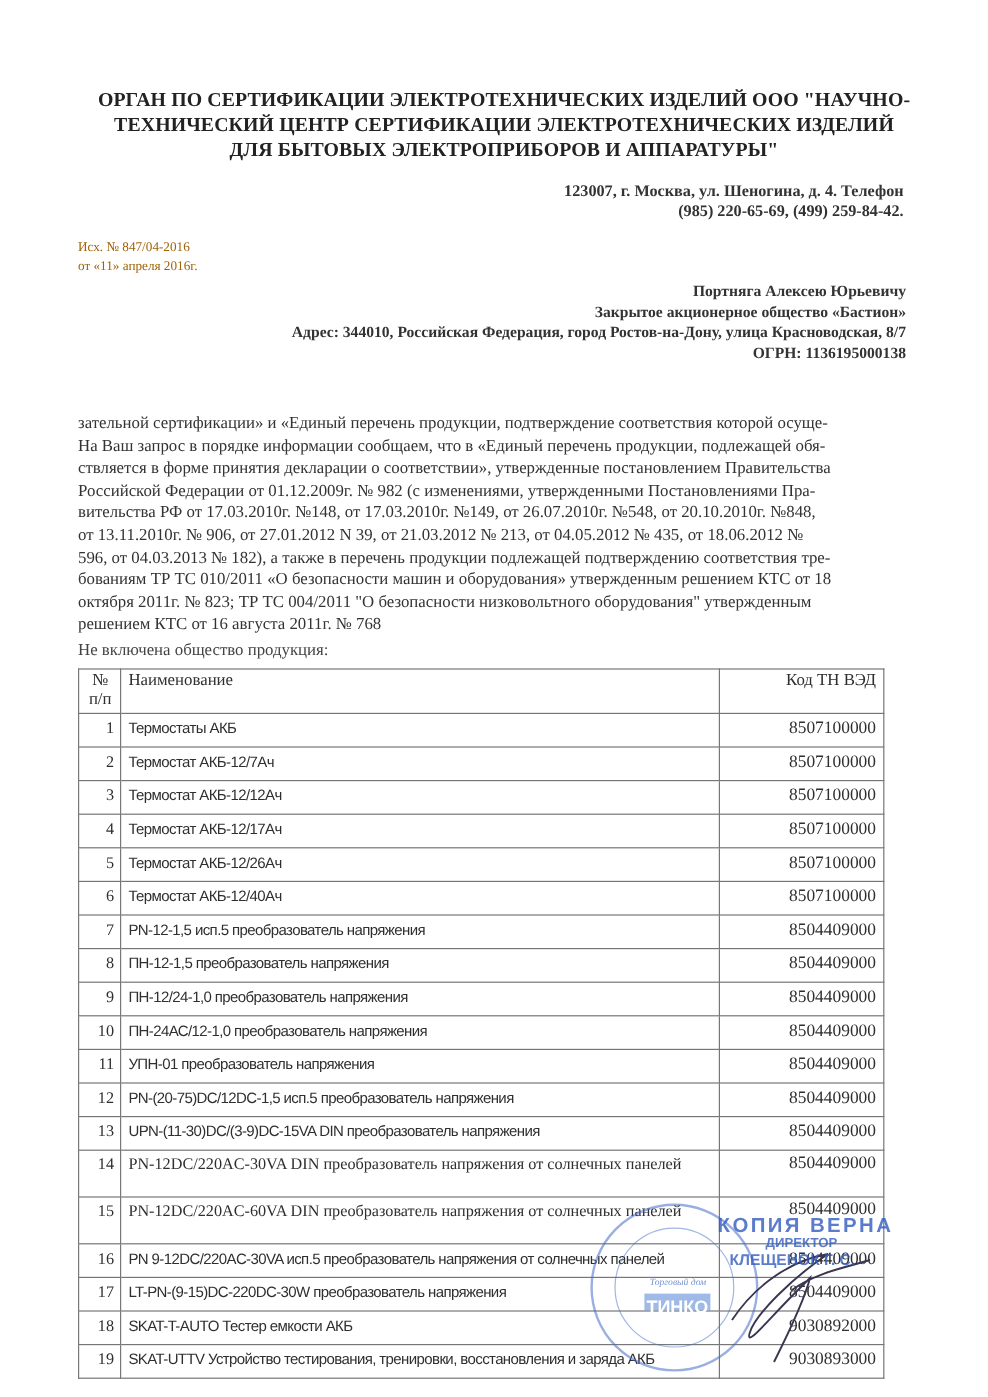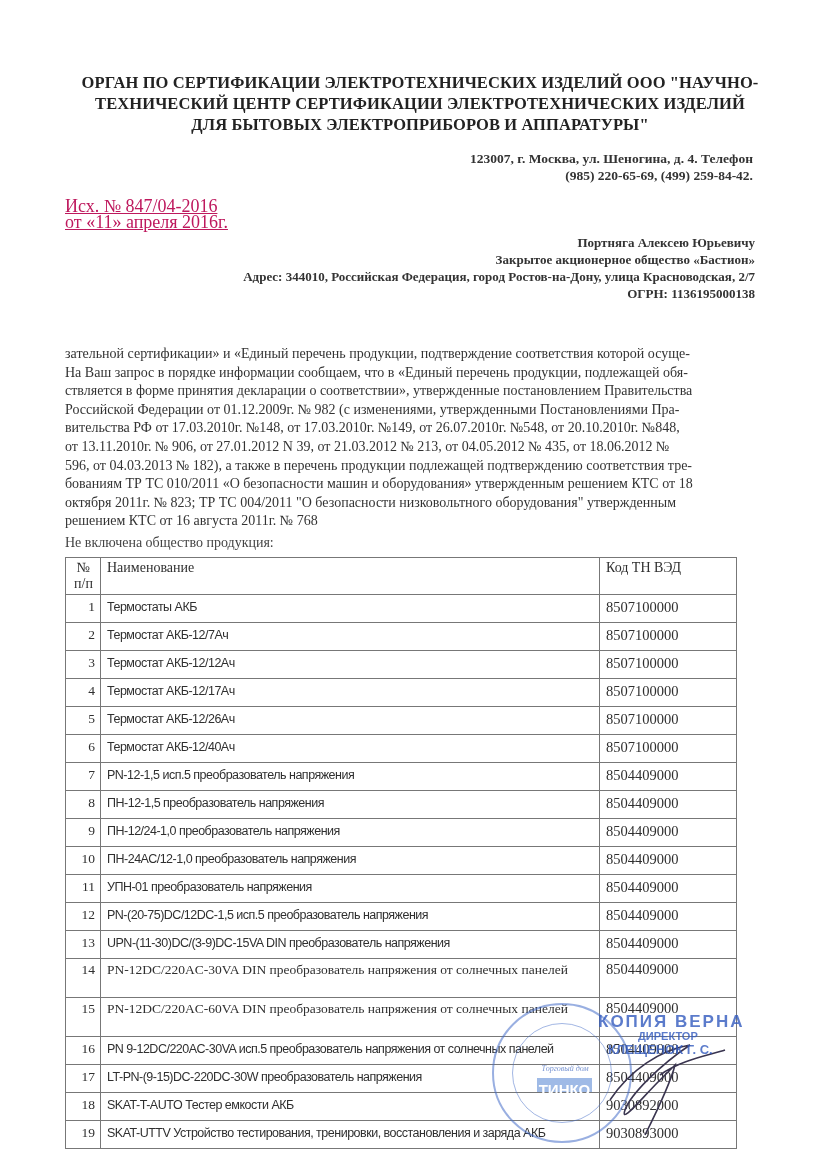--- a/index.html
+++ b/index.html
@@ -2,34 +2,34 @@
 <html><head>
 <meta charset="utf-8">
 <style>
   html,body{margin:0;padding:0;background:#ffffff;}
   body{width:823px;height:1164px;position:relative;overflow:hidden;color:#2a2a2a;
        font-family:"Liberation Serif","DejaVu Serif",serif;}
   .org-title{position:absolute;left:40px;top:72px;width:760px;text-align:center;
        font-weight:bold;font-size:16.5px;line-height:21px;color:#222;letter-spacing:0.1px;}
   .org-address{position:absolute;right:70px;top:150px;text-align:right;
        font-weight:bold;font-size:13.5px;line-height:17px;color:#333;}
-  .outgoing{position:absolute;left:65px;top:198px;font-size:18px;line-height:16px;color:#be185d;text-decoration:underline;}
+  .outgoing{position:absolute;left:65px;top:198px;font-size:11px;line-height:16px;color:#a16207;}
   .recipient{position:absolute;right:68px;top:234px;text-align:right;font-weight:bold;
        font-size:13px;line-height:17px;color:#333;white-space:nowrap;}
   .body-text{position:absolute;left:65px;top:345px;width:692px;font-size:14px;line-height:18.6px;
        color:#333;text-align:left;}
   .body-text .ln{display:block;white-space:nowrap;}
   .lead{position:absolute;left:65px;top:535px;font-size:14px;color:#444;}
   table.products{position:absolute;left:65px;top:557px;border-collapse:collapse;width:672px;
        font-size:13.5px;color:#2f2f2f;}
   table.products td, table.products th{border:1px solid #777;padding:2px 6px;vertical-align:top;}
   table.products th{font-weight:normal;font-size:14px;line-height:16px;}
   .c-no{width:23px;text-align:right;padding-right:5px !important;}
   .c-name{width:486px;text-align:left;}
-  .c-code{text-align:left;font-size:14.5px;}
+  .c-code{text-align:right;font-size:14.5px;}
   th.c-name{text-align:left;}
   th.c-no{text-align:center;}
   tr.r td{height:23px;line-height:20px;}
   tr.r2 td{height:34px;line-height:17px;}
   .narrow{font-family:"Liberation Sans Narrow","Liberation Sans",sans-serif;letter-spacing:-0.5px;font-size:12.5px;}
   .stamp{position:absolute;left:492px;top:1003px;width:140px;height:140px;border-radius:50%;
        border:2px solid rgba(70,110,200,0.55);box-sizing:border-box;}
   .stamp-inner{position:absolute;left:18px;top:18px;width:100px;height:100px;border-radius:50%;
        border:1.5px solid rgba(70,110,200,0.5);box-sizing:border-box;}
   .stamp-text{position:absolute;left:22px;top:40px;width:60px;text-align:center;font-size:8px;
@@ -59,21 +59,21 @@
 </div>
 
 <div class="outgoing">
   <div>Исх. № 847/04-2016</div>
   <div>от «11» апреля 2016г.</div>
 </div>
 
 <div class="recipient">
   <div>Портняга Алексею Юрьевичу</div>
   <div>Закрытое акционерное общество «Бастион»</div>
-  <div>Адрес: 344010, Российская Федерация, город Ростов-на-Дону, улица Красноводская, 2/7</div>
+  <div>Адрес: 344010, Российская Федерация, город Ростов-на-Дону, улица Красноводская, 8/7</div>
   <div>ОГРН: 1136195000138</div>
 </div>
 
 <div class="body-text">
   <span class="ln">зательной сертификации» и «Единый перечень продукции, подтверждение соответствия которой осуще-</span>
   <span class="ln">На Ваш запрос в порядке информации сообщаем, что в «Единый перечень продукции, подлежащей обя-</span>
   <span class="ln">ствляется в форме принятия декларации о соответствии», утвержденные постановлением Правительства</span>
   <span class="ln">Российской Федерации от 01.12.2009г. № 982 (с изменениями, утвержденными Постановлениями Пра-</span>
   <span class="ln">вительства РФ от 17.03.2010г. №148, от 17.03.2010г. №149, от 26.07.2010г. №548, от 20.10.2010г. №848,</span>
   <span class="ln">от 13.11.2010г. № 906, от 27.01.2012 N 39, от 21.03.2012 № 213, от 04.05.2012 № 435, от 18.06.2012 №</span>

